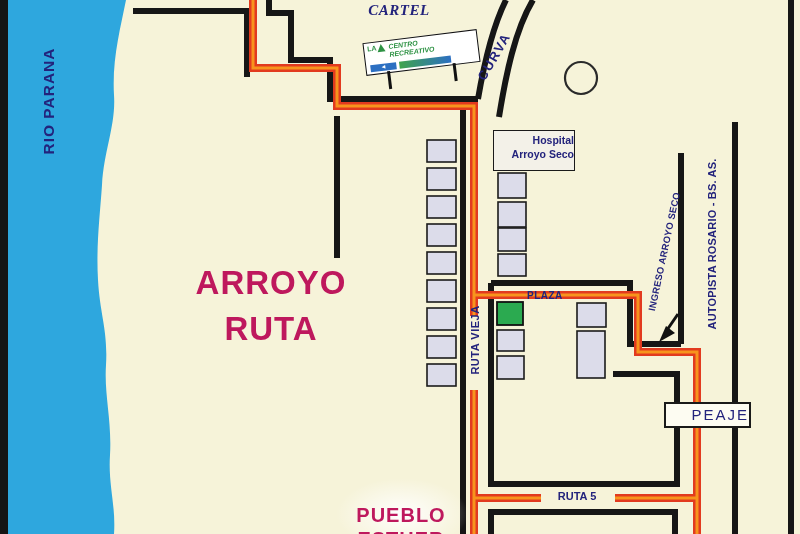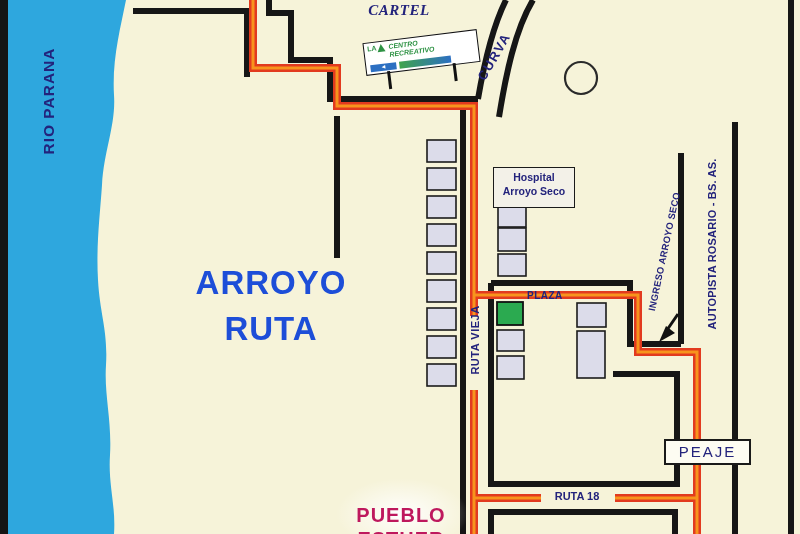--- a/index.html
+++ b/index.html
@@ -16,28 +16,28 @@
              font-size:13px;font-weight:700;letter-spacing:1.5px;}
   #lbl-plaza{left:527px;top:290px;width:46px;font-size:10px;font-weight:700;letter-spacing:.5px;}
   #lbl-rutavieja{left:431px;top:334px;width:88px;transform:rotate(-90deg);
                  font-size:11px;font-weight:700;letter-spacing:.5px;}
   #lbl-ingreso{left:595px;top:246px;width:138px;transform:rotate(-78deg);
                font-size:9.5px;font-weight:700;letter-spacing:.2px;}
   #lbl-autopista{left:606px;top:238px;width:212px;transform:rotate(-90deg);
                  font-size:11px;font-weight:700;letter-spacing:.2px;}
   #lbl-ruta12{left:546px;top:490px;width:62px;font-size:11px;font-weight:700;}
   #title{left:158px;top:260px;width:226px;font-size:33px;font-weight:800;
-         line-height:46px;letter-spacing:1px;color:#1d4ed8;}
+         line-height:46px;letter-spacing:1px;color:#be185d;}
   #pueblo-halo{position:absolute;left:336px;top:478px;width:132px;height:72px;z-index:2;
     background:radial-gradient(closest-side,rgba(255,255,255,.95),rgba(255,255,255,0));}
   #lbl-pueblo,#lbl-esther{left:346px;width:110px;font-size:20px;font-weight:800;
         letter-spacing:1px;color:#be185d;}
   #lbl-pueblo{top:504px;} #lbl-esther{top:528px;}
   .sign{position:absolute;z-index:5;background:#FDFCF2;border:1.5px solid #1a1a1a;
-        color:#23237C;text-align:center;margin-top:37px;}
+        color:#23237C;text-align:right;}
   #hospital-sign{left:493px;top:130px;width:80px;height:36px;font-size:10.5px;
                  font-weight:600;line-height:1.3;padding-top:3px;background:#F3F1E8;}
   #peaje-sign{left:664px;top:402px;width:83px;height:22px;border-width:2px;
               font-size:15px;font-weight:400;letter-spacing:2px;line-height:21px;}
   #billboard{position:absolute;left:364px;top:36px;width:113px;height:31px;z-index:5;
              background:#fff;border:1.5px solid #111;transform:rotate(-7deg);}
   .bb-leg{position:absolute;width:3px;height:18px;background:#111;top:30px;}
   #bb-leg-l{left:20px;} #bb-leg-r{left:86px;}
   .bb-row{display:flex;align-items:flex-start;padding:2px 2px 0 3px;}
   .bb-la{color:#2E9244;font-weight:800;font-size:7px;}
@@ -141,21 +141,21 @@
   <div class="lbl" id="lbl-plaza">PLAZA</div>
 
   <div class="lbl ctr" id="lbl-rutavieja">RUTA VIEJA</div>
 
   <div class="lbl ctr" id="lbl-ingreso">INGRESO ARROYO SECO</div>
 
   <div class="lbl ctr" id="lbl-autopista">AUTOPISTA ROSARIO - BS. AS.</div>
 
   <div class="sign" id="peaje-sign">PEAJE</div>
 
-  <div class="lbl ctr" id="lbl-ruta12">RUTA 18</div>
+  <div class="lbl ctr" id="lbl-ruta12">RUTA 5</div>
 
   <div class="lbl ctr" id="title">
     <div>ARROYO</div>
     <div>RUTA</div>
   </div>
 
   <div class="lbl ctr" id="lbl-pueblo">PUEBLO</div>
   <div class="lbl ctr" id="lbl-esther">ESTHER</div>
 
   <div id="billboard">

